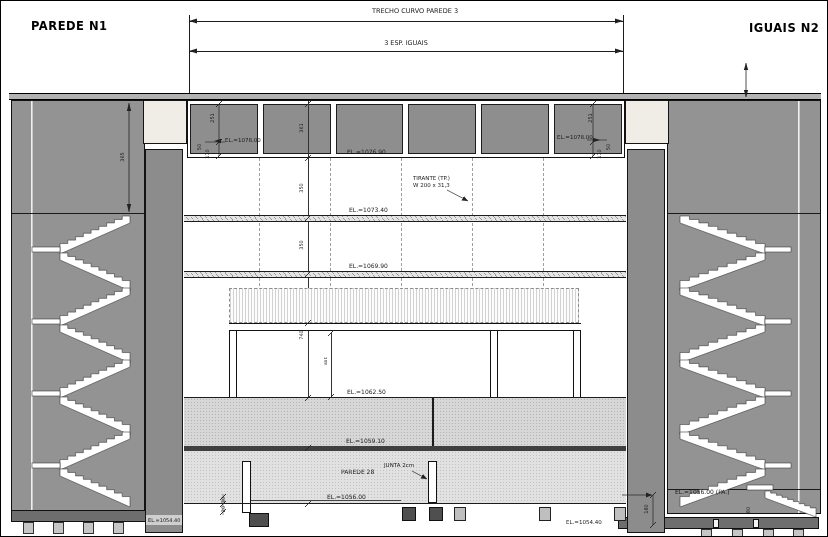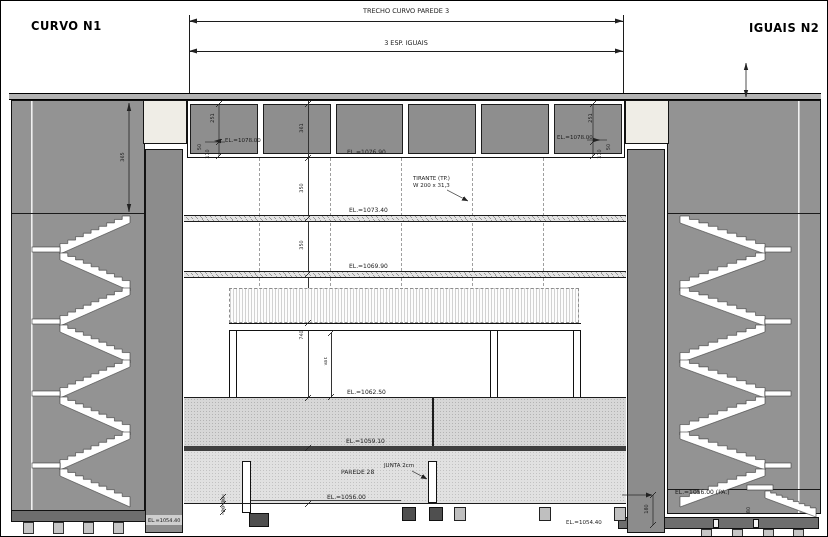--- a/index.html
+++ b/index.html
@@ -40,24 +40,24 @@
   .pile{position:absolute;background:#c6c6c6;border:1px solid #333;box-sizing:border-box;}
   .slot{position:absolute;background:#f4f4f4;border:1px solid #111;box-sizing:border-box;}
   svg{position:absolute;overflow:visible;}
   #overlay{left:0;top:0;pointer-events:none;}
 </style>
 </head>
 <body>
 
 <div id="canvas">
 
-  <div class="lbl-big" style="left:30px;top:18px;">CURVO N1</div>
+  <div class="lbl-big" style="left:30px;top:18px;">PAREDE N1</div>
   <div class="lbl-big" style="left:748px;top:20px;">IGUAIS N2</div>
 
-  <div class="lbl-top" style="left:300px;top:6px;width:210px;text-align:center;">TRECHO CURVO PAREDE 3</div>
+  <div class="lbl-top" style="left:309px;top:6px;width:210px;text-align:center;">TRECHO CURVO PAREDE 3</div>
   <div class="hline" style="left:188px;top:20px;width:434px;"></div>
   <div class="lbl-top" style="left:330px;top:38px;width:150px;">3 ESP. IGUAIS</div>
   <div class="hline" style="left:188px;top:50px;width:434px;"></div>
   <div class="vline" style="left:188px;top:14px;height:83px;"></div>
   <div class="vline" style="left:622px;top:14px;height:83px;"></div>
 
   <div class="abs" style="left:8px;top:92px;width:812px;height:7px;background:#b2b2b2;border-top:1.4px solid #000;border-bottom:1px solid #000;box-sizing:border-box;"></div>
 
   <svg id="towerL" width="132" height="412" style="left:10px;top:99px;background:#939393;border:1px solid #111;">
     <rect x="19" y="0" width="1.6" height="412" fill="#f0f0f0"></rect>

